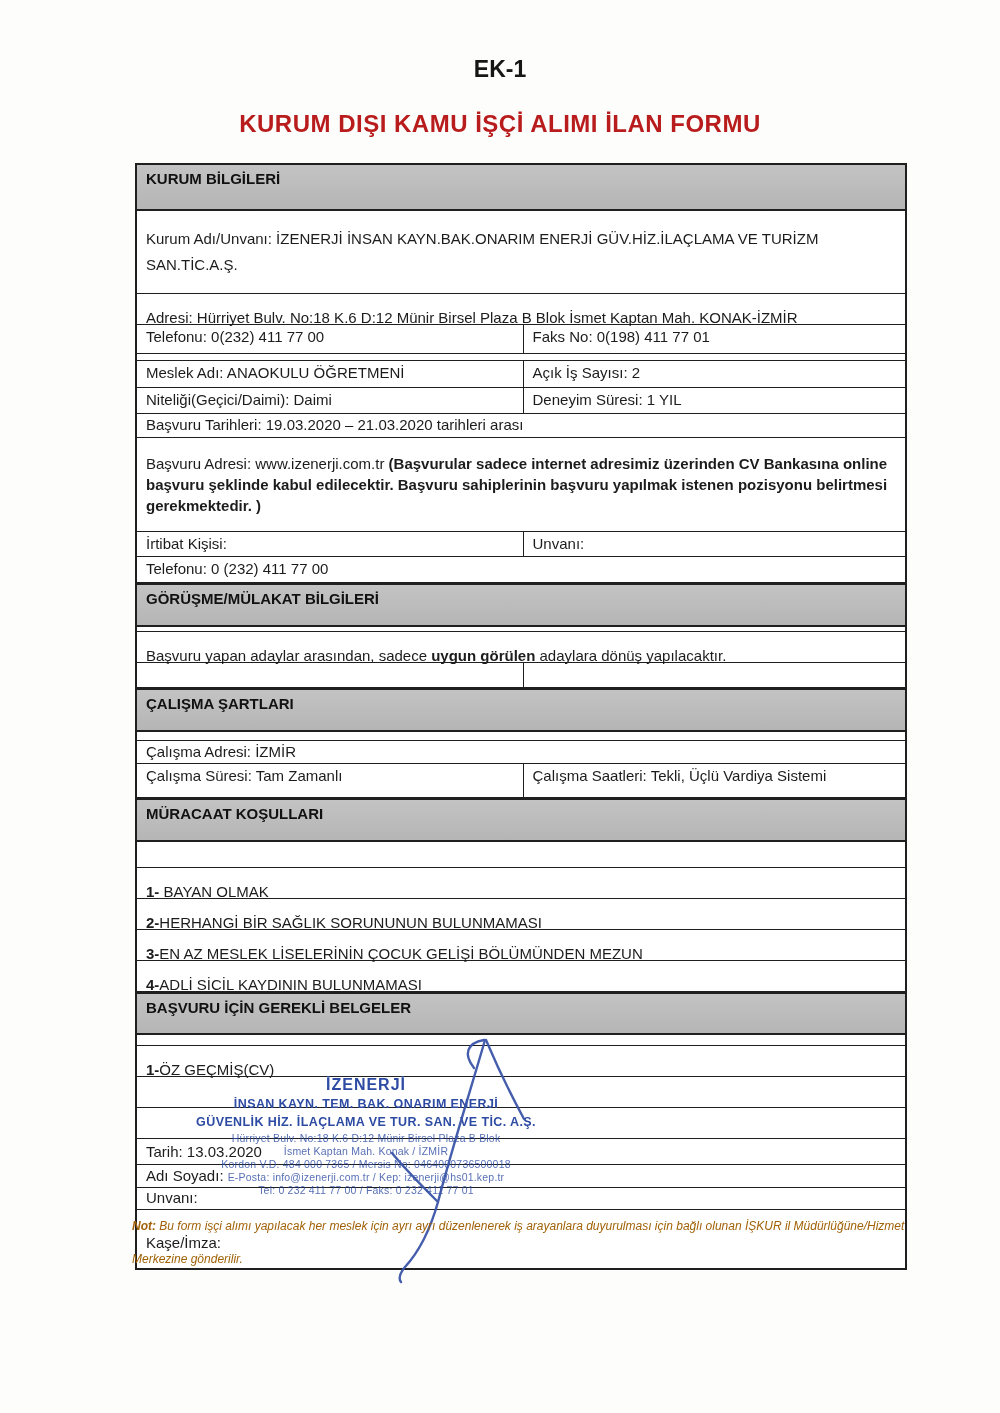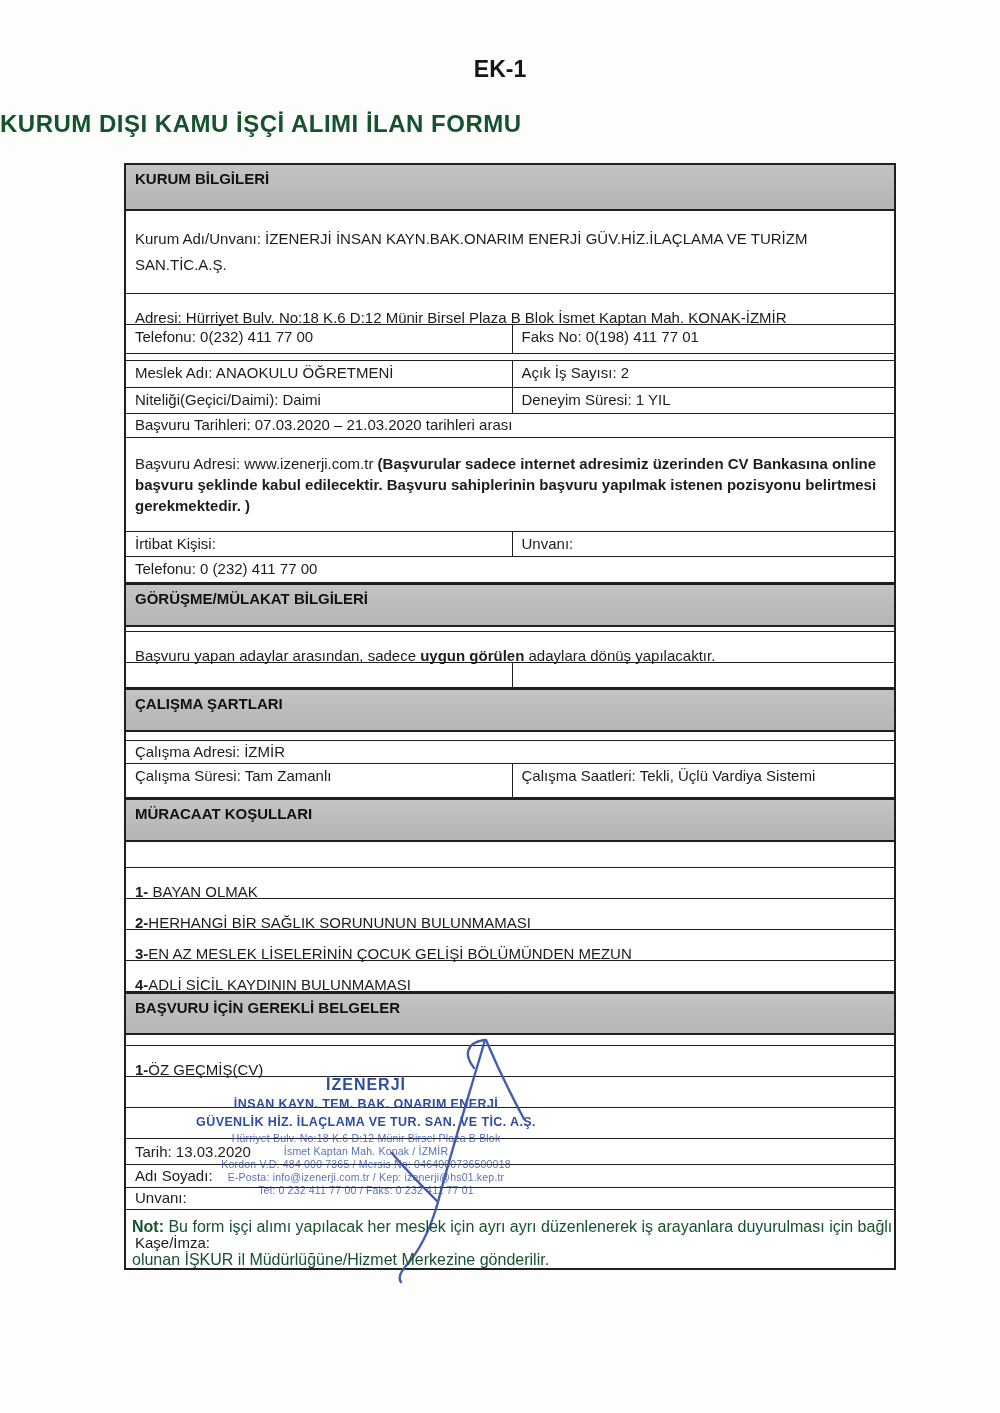--- a/index.html
+++ b/index.html
@@ -11,24 +11,24 @@
     font-family:"Liberation Sans", sans-serif;
     color:#1c1c1c;
     overflow:hidden;
   }
   .ek{
     position:absolute;top:56px;left:0;right:0;
     text-align:center;font-size:23px;font-weight:bold;color:#161616;
   }
   .doc-title{
     position:absolute;top:110px;left:0;right:0;
-    font-size:24px;font-weight:bold;letter-spacing:.5px;color:#14532d;
+    text-align:center;font-size:24px;font-weight:bold;letter-spacing:.5px;color:#b91c1c;
   }
   .form-table{
-    position:absolute;left:124px;top:163px;width:768px;
+    position:absolute;left:135px;top:163px;width:768px;
     border:2px solid #1f1f1f;
     background:#a21caf;
     font-size:15px;
   }
   .sec-header{
     background:linear-gradient(#c3c3c3,#b5b5b5);
     border-top:2px solid #1f1f1f;
     border-bottom:2px solid #1f1f1f;
     font-weight:bold;font-size:15px;color:#111;
     padding:5px 9px 0 9px;
@@ -44,21 +44,21 @@
   .row2{display:flex;padding:0;}
   .row2 .cell{flex:0 0 50.2%;box-sizing:border-box;padding:3px 9px;}
   .row2 .cell.c2{flex:1 1 auto;border-left:1.5px solid #1f1f1f;}
   .gap{background:#fff;}
   .lastrow{border-bottom:none;}
   .b{font-weight:bold;}
   .url{}
   .u{text-decoration:underline;}
   .note{
     position:absolute;left:132px;top:1210px;width:775px;
-    font-size:16px;color:#14532d;line-height:33px;
+    font-size:12px;font-style:italic;color:#a16207;line-height:33px;
   }
   .stamp{
     position:absolute;left:180px;top:1077px;width:372px;
     text-align:center;color:#2d4ba3;line-height:1;
     pointer-events:none;
   }
   .stamp .s1{font-size:16px;font-weight:bold;letter-spacing:1px;margin-bottom:5px;}
   .stamp .s2,.stamp .s3{font-size:12.5px;font-weight:bold;letter-spacing:.4px;margin-bottom:5px;}
   .stamp .sm{font-size:10.5px;opacity:.8;margin-bottom:2.5px;letter-spacing:.2px;}
   .sig-svg{position:absolute;left:0;top:0;pointer-events:none;}
@@ -85,21 +85,21 @@
 
     <div class="gap" style="height:6px"></div>
     <div class="row2" style="height:28px;border-top:1.5px solid #1f1f1f">
       <div class="cell">Meslek Adı:  ANAOKULU ÖĞRETMENİ</div>
       <div class="cell c2">Açık İş Sayısı: 2</div>
     </div>
     <div class="row2" style="height:26px">
       <div class="cell">Niteliği(Geçici/Daimi): Daimi</div>
       <div class="cell c2">Deneyim Süresi: 1 YIL</div>
     </div>
-    <div class="row" style="height:24px;padding-top:2px">Başvuru Tarihleri: 07.03.2020 – 21.03.2020 tarihleri arası</div>
+    <div class="row" style="height:24px;padding-top:2px">Başvuru Tarihleri: 19.03.2020 – 21.03.2020 tarihleri arası</div>
     <div class="row h-basvuruadresi">
       <span>Başvuru Adresi: </span><span class="url">www.izenerji.com.tr</span><span class="b"> (Başvurular sadece internet adresimiz üzerinden CV Bankasına online başvuru şeklinde kabul edilecektir. Başvuru sahiplerinin başvuru yapılmak istenen pozisyonu belirtmesi gerekmektedir. )</span>
     </div>
     <div class="row2" style="height:25px">
       <div class="cell">İrtibat Kişisi:</div>
       <div class="cell c2">Unvanı:</div>
     </div>
     <div class="row2" style="height:26px">
       <div class="cell">Telefonu: 0 (232) 411 77 00</div>
     </div>

